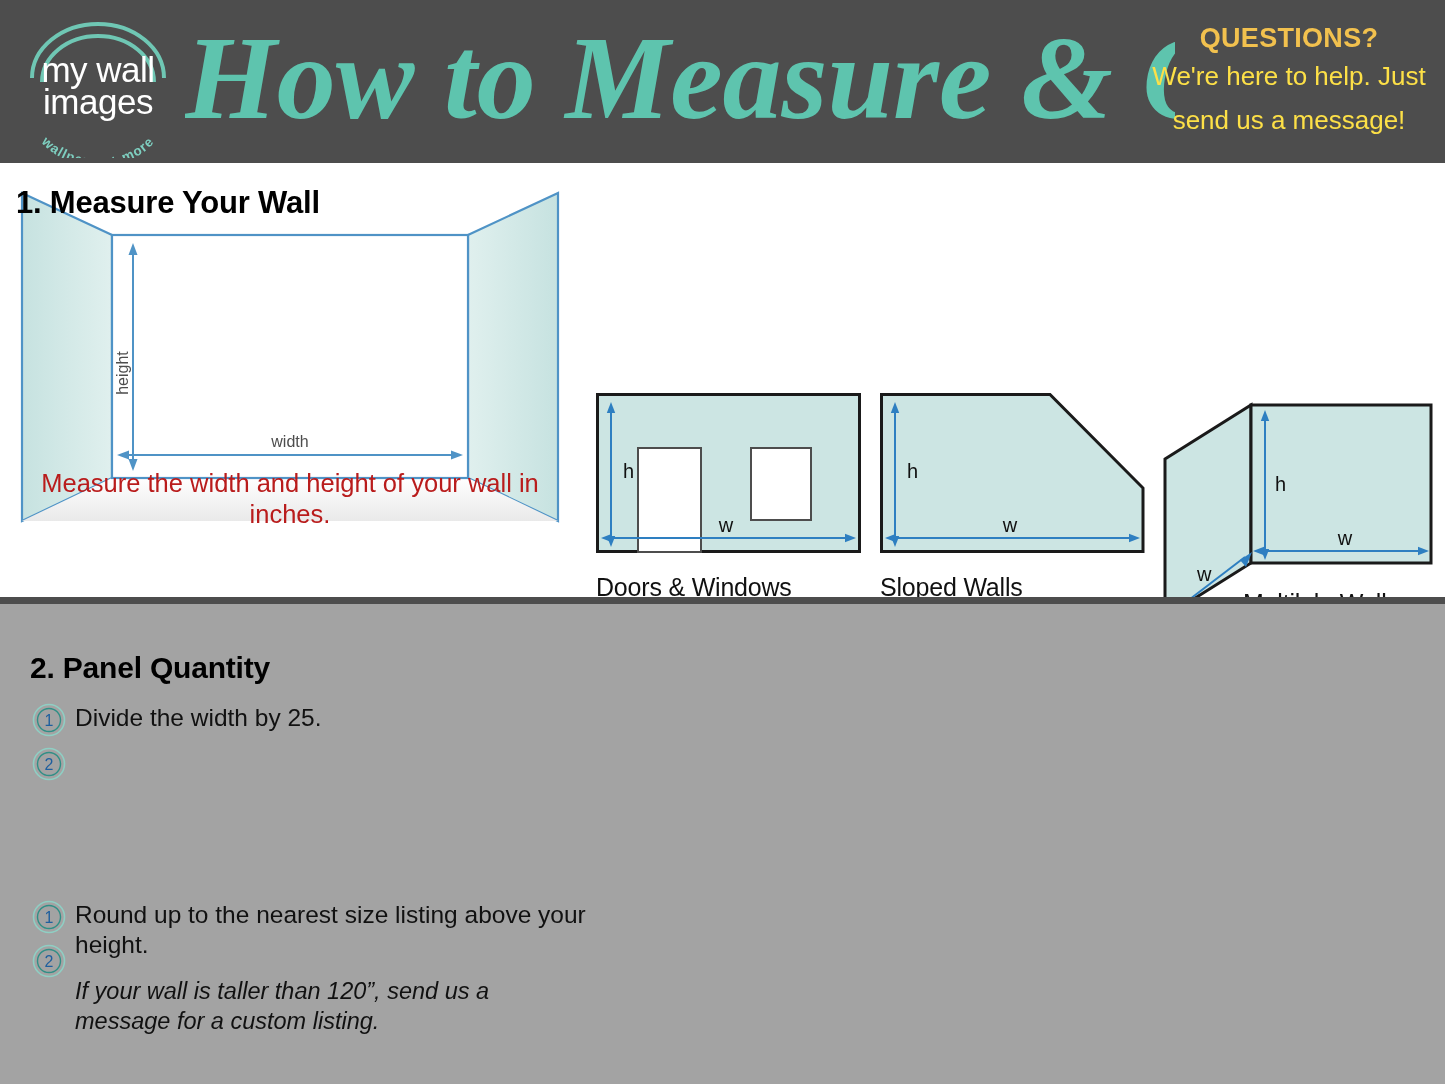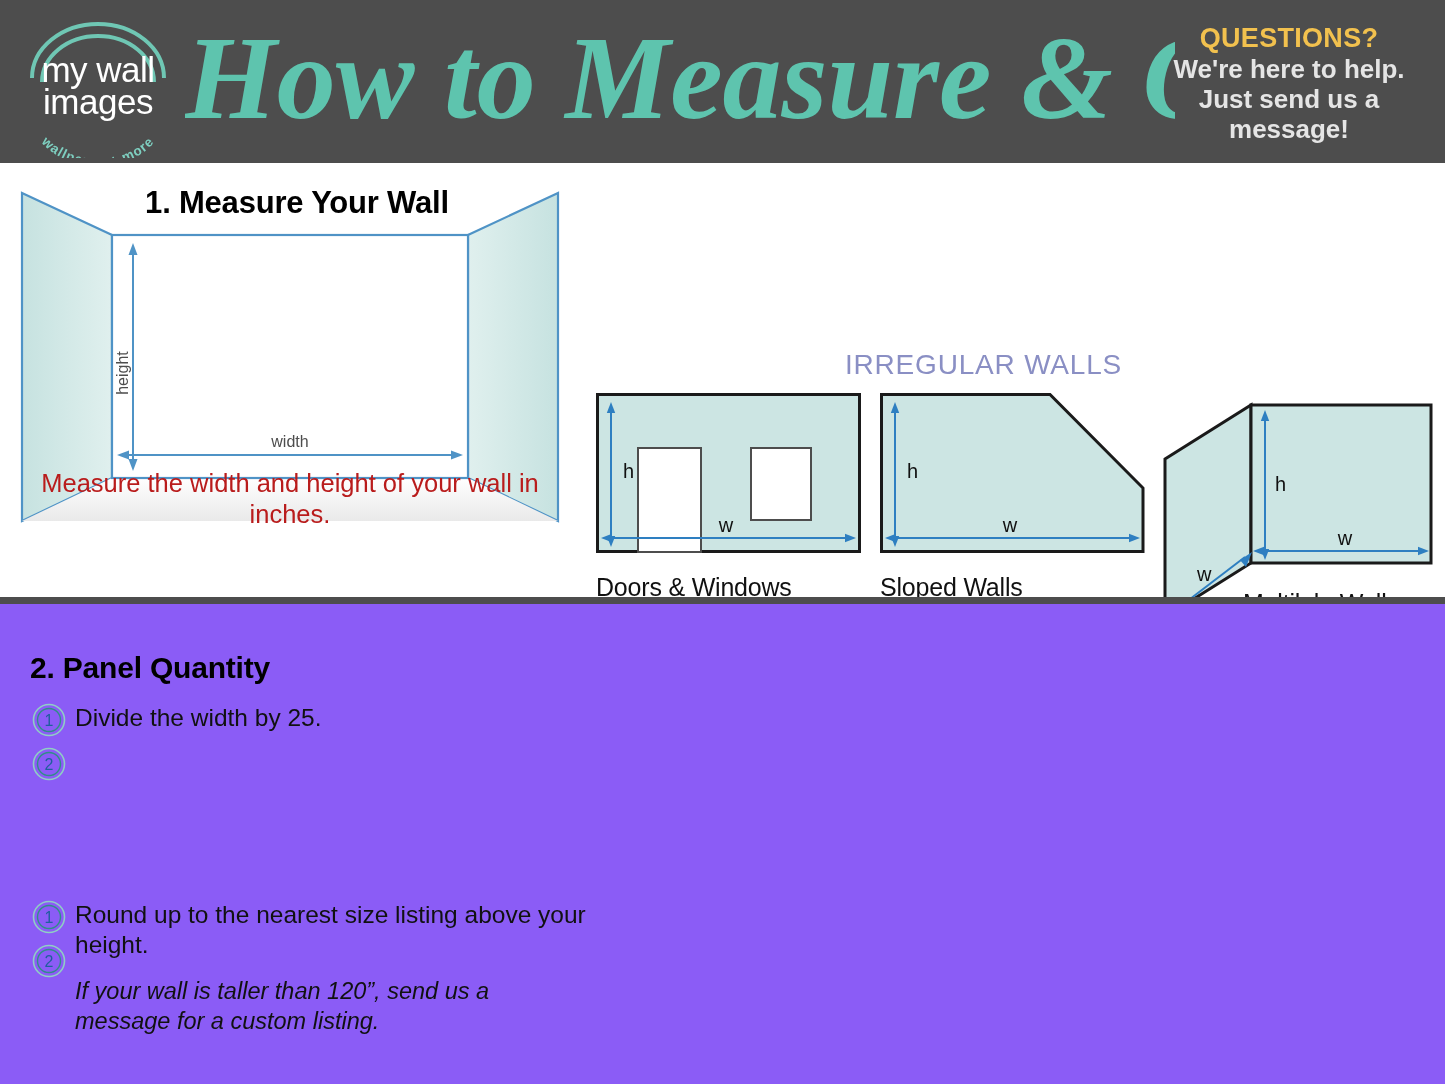--- a/index.html
+++ b/index.html
@@ -81,44 +81,44 @@
     text-align: center;
   }
   #questions-title {
     color: #f2c14e;
     font-size: 27px;
     font-weight: bold;
     letter-spacing: 0.3px;
     line-height: 32px;
   }
   #questions-body {
-    color: #e5e5e5;
+    color: #fde047;
     font-size: 26px;
-    line-height: 30px;
-    font-weight: 700;
+    line-height: 44px;
+    font-weight: 400;
   }
 
   
   #section-top {
     position: absolute;
     left: 0; top: 163px;
     width: 1445px; height: 434px;
     background: #ffffff;
   }
 
   #wall-panel {
     position: absolute;
     left: 0; top: 0;
     width: 580px; height: 434px;
   }
   #wall-title {
     position: absolute;
-    left: 7px; top: 22px;
+    left: 16px; top: 22px;
     width: 580px;
-    text-align: center;
+    text-align: left;
     font-size: 31px;
     font-weight: bold;
     color: #000000;
     letter-spacing: -0.2px;
   }
   #wall-caption {
     position: absolute;
     left: 0; top: 305px;
     width: 580px;
     text-align: center;
@@ -155,21 +155,21 @@
     left: 0; top: 597px;
     width: 1445px; height: 7px;
     background: #4d4d4d;
   }
 
   
   #section-bottom {
     position: absolute;
     left: 0; top: 604px;
     width: 1445px; height: 480px;
-    background: #8b5cf6;
+    background: #a3a3a3;
   }
 
   .step-head {
     position: absolute;
     font-size: 30px;
     font-weight: bold;
     color: #000000;
     letter-spacing: -0.2px;
   }
   .step-item {
@@ -269,21 +269,20 @@
         <line x1="125" y1="282" x2="455" y2="282" stroke="#4f93c6" stroke-width="2"></line>
         <polygon points="117,282 129,277.5 129,286.5" fill="#4f93c6"></polygon>
         <polygon points="463,282 451,277.5 451,286.5" fill="#4f93c6"></polygon>
         <text class="dimlabel" x="290" y="274" text-anchor="middle">width</text>
       </svg>
 
       <div id="wall-title">1. Measure Your Wall</div>
       <div id="wall-caption">Measure the width and height of your wall in inches.</div>
     </div>
 
-    <div id="irr-title">IRREGULAR WALLS</div>
 
     <div class="irr-block" style="left:596px;width:265px">
       <svg width="265" height="160" viewBox="0 0 265 160">
         <rect x="1.5" y="1.5" width="262" height="157" fill="#cce5e3" stroke="#1a1a1a" stroke-width="3"></rect>
         <rect x="42" y="55" width="63" height="104" fill="#ffffff" stroke="#4d4d4d" stroke-width="2"></rect>
         <rect x="155" y="55" width="60" height="72" fill="#ffffff" stroke="#4d4d4d" stroke-width="2"></rect>
         <line x1="15" y1="18" x2="15" y2="145" stroke="#2e7fc1" stroke-width="2"></line>
         <polygon points="15,9 10.8,20 19.2,20" fill="#2e7fc1"></polygon>
         <polygon points="15,154 10.8,143 19.2,143" fill="#2e7fc1"></polygon>
         <text class="dimlabel-sm" x="27" y="85">h</text>

